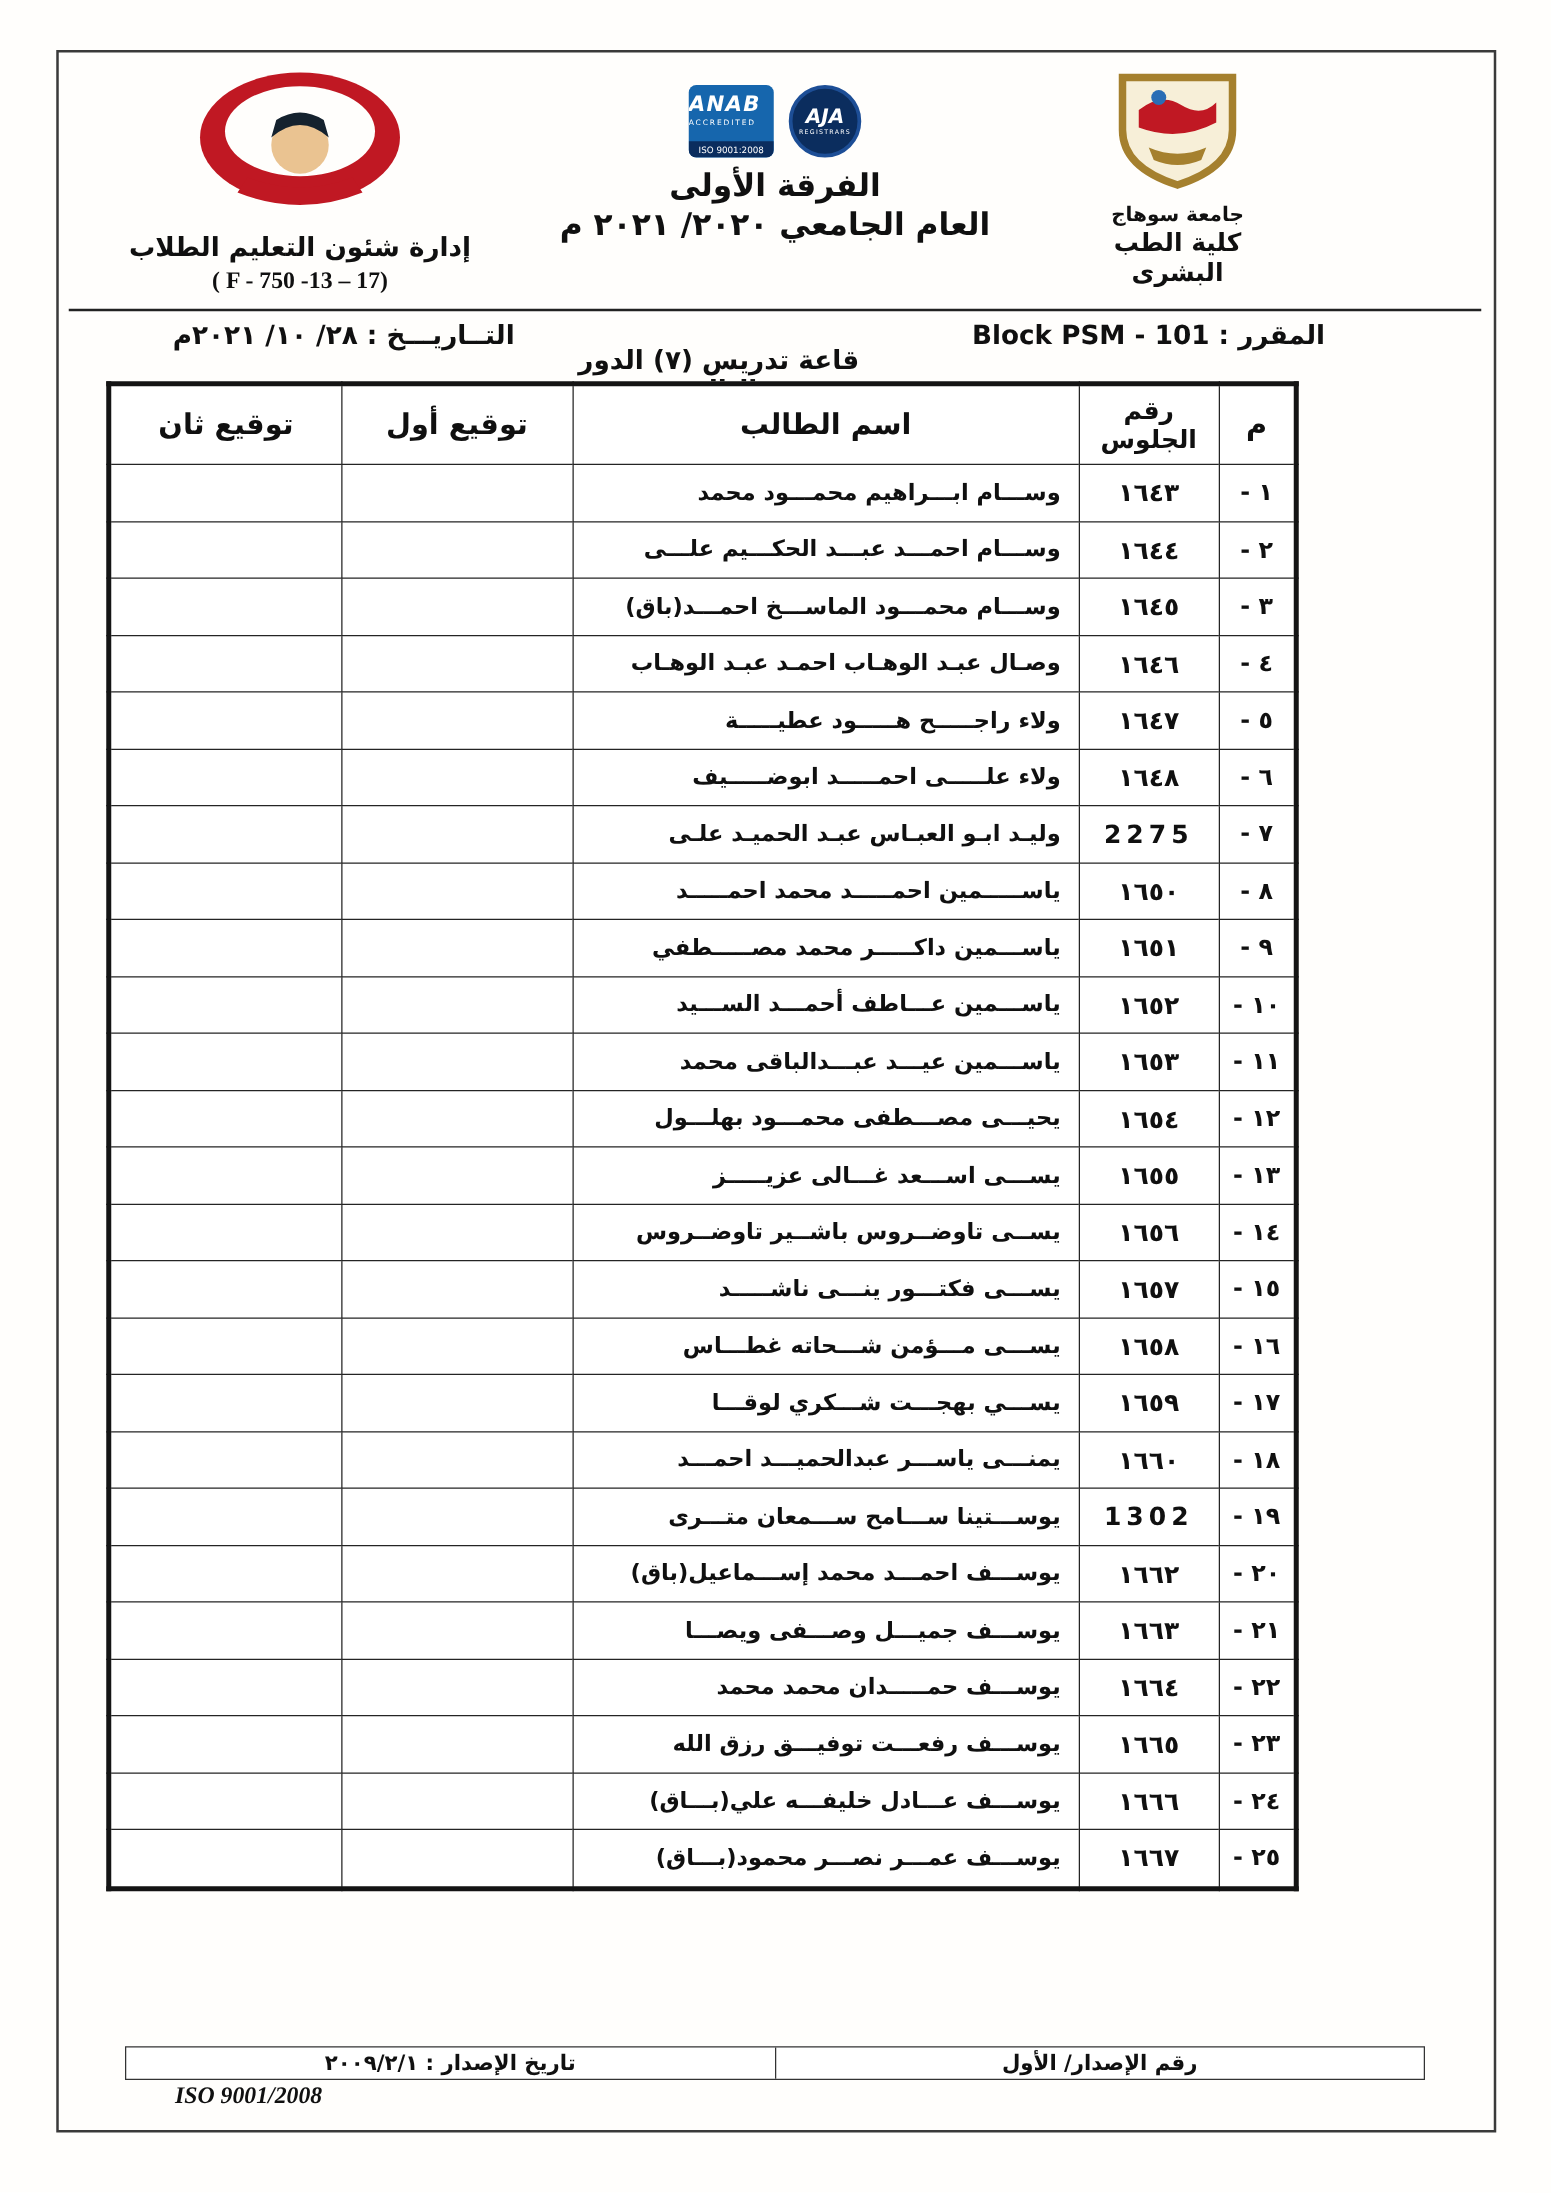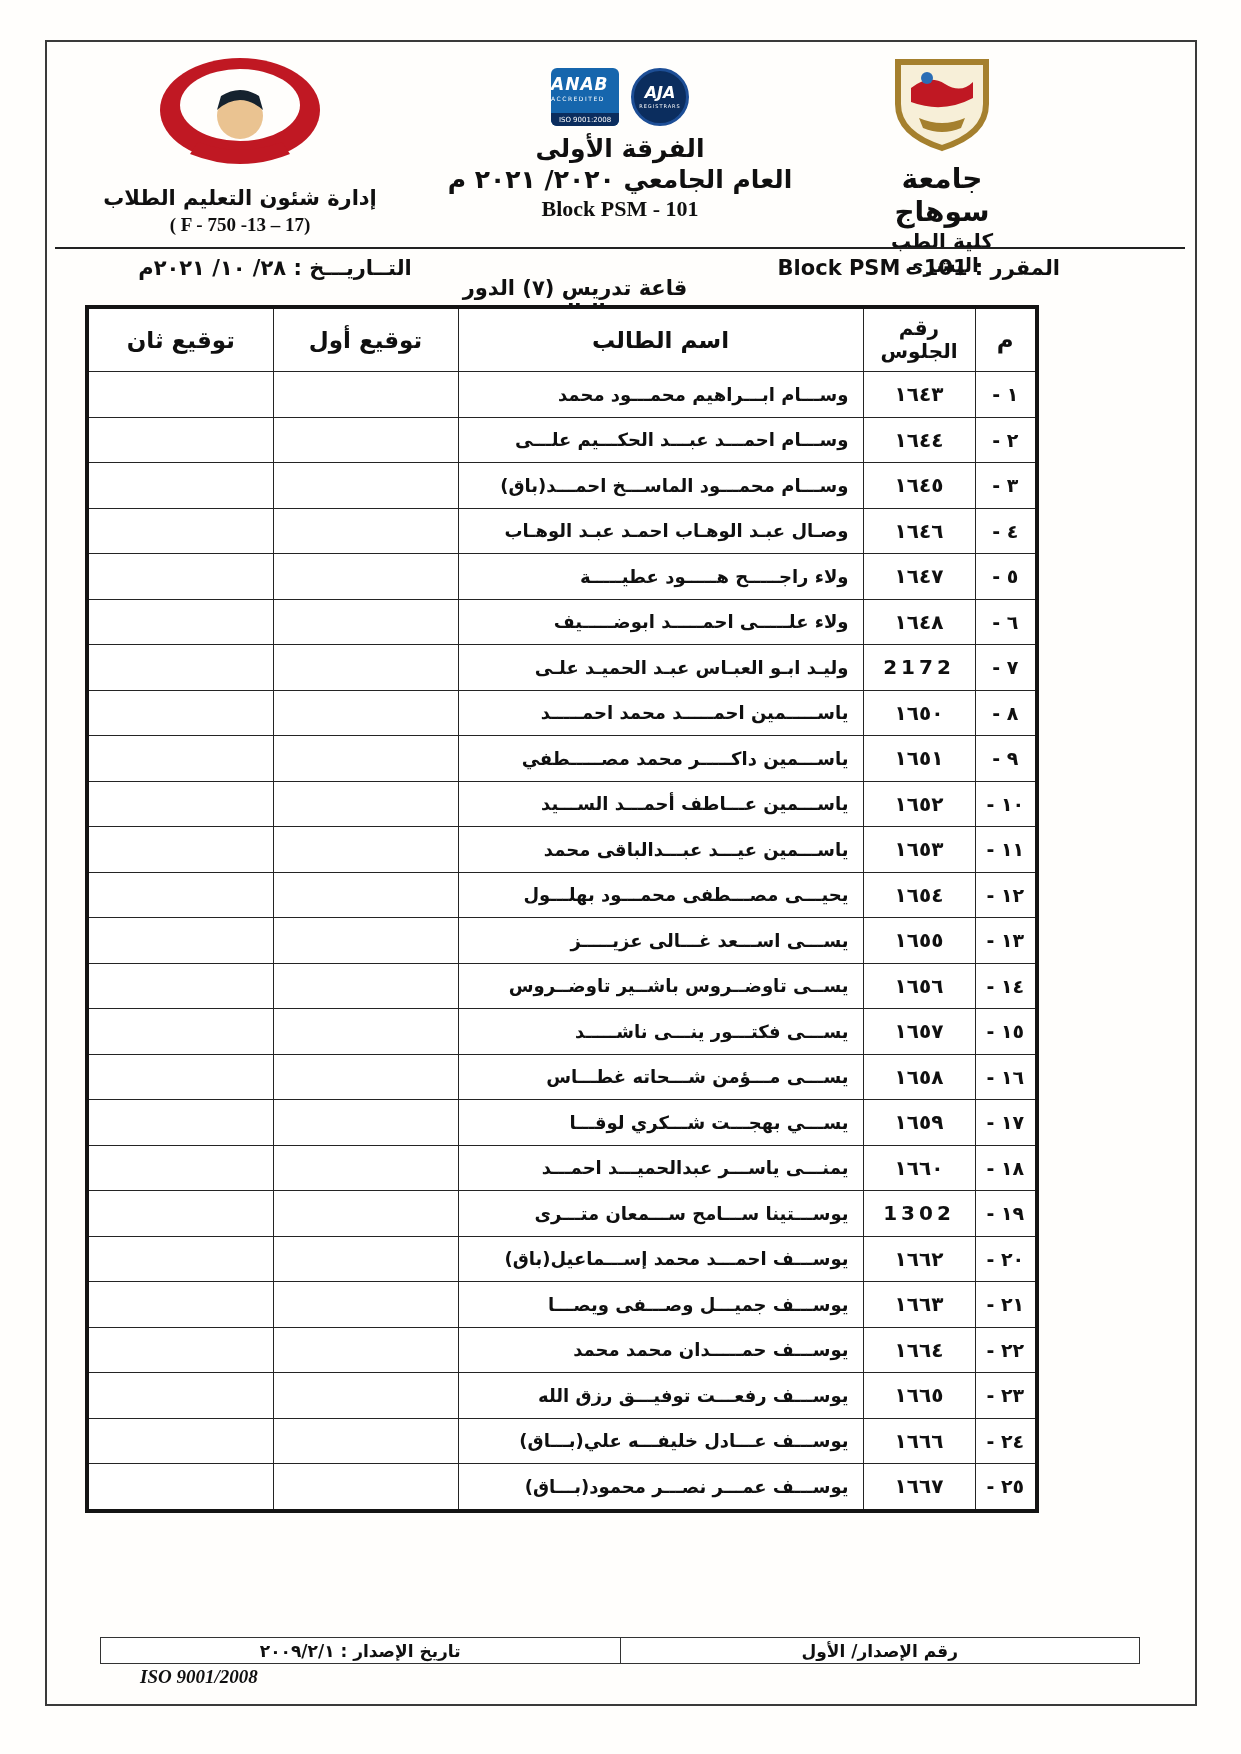--- a/index.html
+++ b/index.html
@@ -23,21 +23,21 @@
   .anab .band{position:absolute;bottom:0;left:0;right:0;background:#0b2d5e;font-size:7px;padding:2.5px 0;text-align:center;}
   .aja{width:58px;height:58px;border-radius:50%;background:#0b2d5e;border:3px solid #1d4e96;color:#fff;display:flex;flex-direction:column;align-items:center;justify-content:center;box-sizing:border-box;}
   .aja .nm{font-size:16px;font-weight:bold;font-style:italic;line-height:1;}
   .aja .ring{font-size:5px;letter-spacing:1px;margin-top:2px;}
   .grade{font-size:25px;font-weight:bold;margin-top:8px;}
   .ayear{font-size:25px;font-weight:bold;margin-top:2px;}
   .block{font-size:22px;font-weight:bold;margin-top:2px;}
 
   
   .hdr-right{position:absolute;left:862px;top:56px;width:160px;text-align:center;}
-  .hdr-right .uni{font-size:28px;font-weight:bold;margin-top:4px;}
+  .hdr-right .uni{font-size:16px;font-weight:bold;margin-top:4px;}
   .hdr-right .fac{font-size:20px;font-weight:bold;margin-top:1px;}
 
   .divider{position:absolute;left:55px;top:247px;width:1130px;border-top:2.5px solid #222;}
 
   
   .info{position:absolute;top:256px;font-size:21px;font-weight:bold;}
   .info.course{left:730px;width:330px;}
   .info.hall{left:430px;width:290px;text-align:center;margin-top:20px;}
   .info.date{left:125px;width:300px;text-align:center;}
 
@@ -81,21 +81,20 @@
         <span class="acc">ACCREDITED</span>
         <span class="band">ISO 9001:2008</span>
       </div>
       <div class="aja ltr">
         <span class="nm">AJA</span>
         <span class="ring">REGISTRARS</span>
       </div>
     </div>
     <div class="grade">الفرقة الأولى</div>
     <div class="ayear">العام الجامعي ٢٠٢٠/ ٢٠٢١ م</div>
-    <div class="block ltr serif">Block PSM - 101</div>
   </div>
 
   <div class="hdr-left">
     <svg width="180" height="126" viewBox="0 0 180 126">
       <ellipse cx="90" cy="60" rx="80" ry="52" fill="#c01823"></ellipse>
       <ellipse cx="90" cy="55" rx="60" ry="36" fill="#fffefc"></ellipse>
       <circle cx="90" cy="66" r="23" fill="#eac391"></circle>
       <path d="M67 60 Q90 40 113 60 L109 46 Q90 34 71 46 Z" fill="#15222e"></path>
       <path d="M40 104 Q90 124 140 104 L132 92 Q90 108 48 92 Z" fill="#c01823"></path>
     </svg>
@@ -164,21 +163,21 @@
         </tr>
         <tr>
           <td class="c-idx">٦ -</td>
           <td class="c-seat">١٦٤٨</td>
           <td class="c-name">ولاء علـــــى احمـــــد ابوضـــــيف</td>
           <td class="c-sig"></td>
           <td class="c-sig"></td>
         </tr>
         <tr>
           <td class="c-idx">٧ -</td>
-          <td class="c-seat">2172</td>
+          <td class="c-seat">2275</td>
           <td class="c-name">وليـد ابـو العبـاس عبـد الحميـد علـى</td>
           <td class="c-sig"></td>
           <td class="c-sig"></td>
         </tr>
         <tr>
           <td class="c-idx">٨ -</td>
           <td class="c-seat">١٦٥٠</td>
           <td class="c-name">ياســـــمين احمـــــد محمد احمـــــد</td>
           <td class="c-sig"></td>
           <td class="c-sig"></td>

